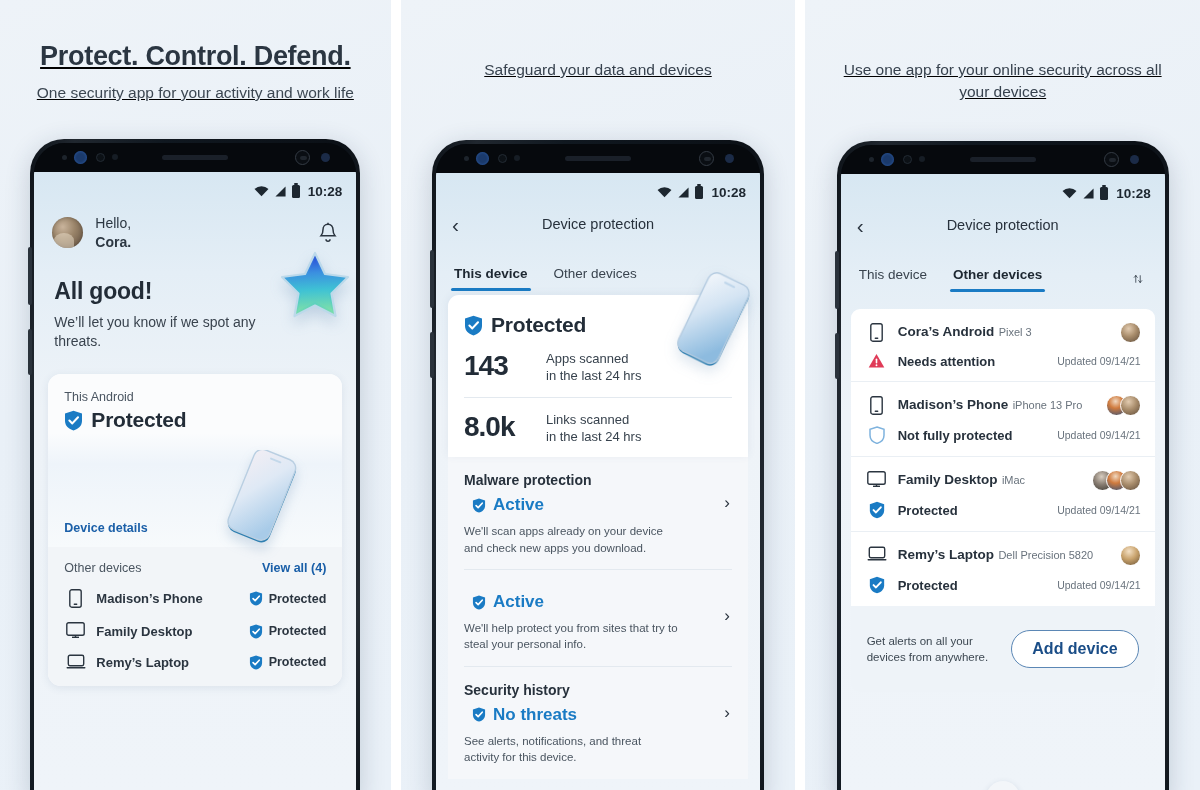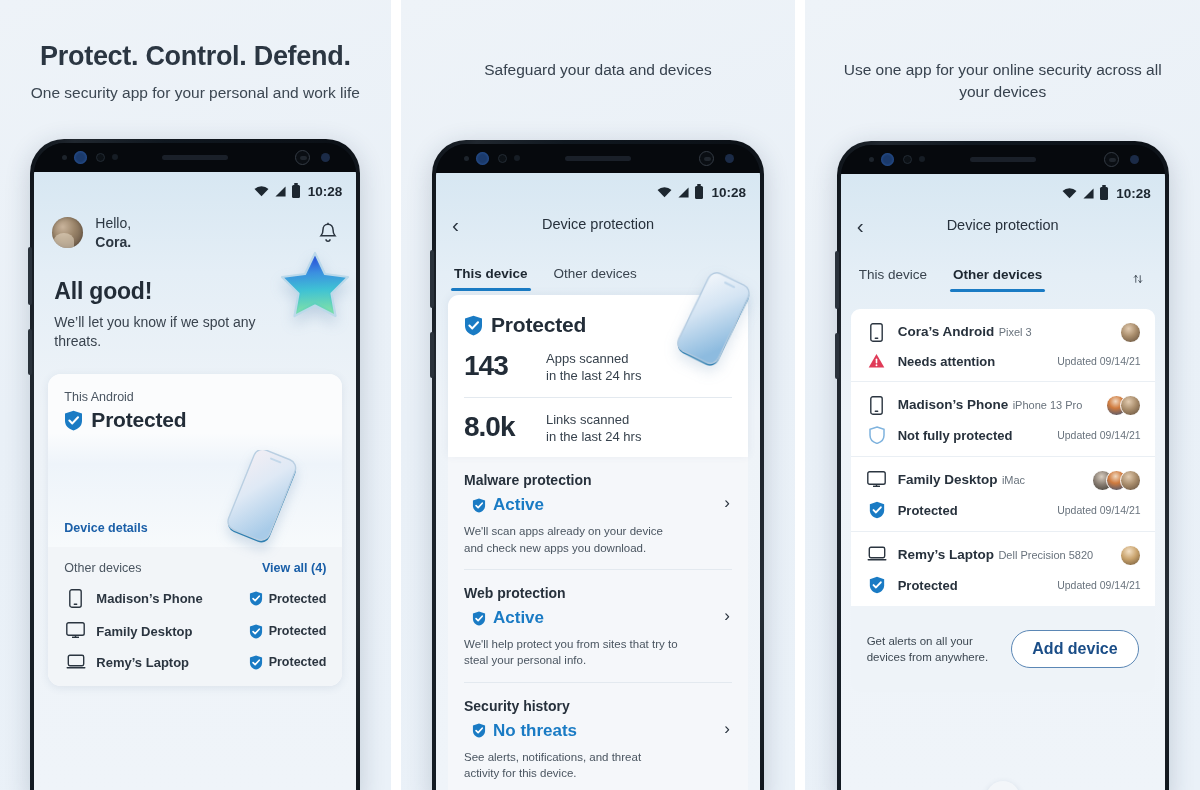--- a/index.html
+++ b/index.html
@@ -10,20 +10,21 @@
     overflow:hidden;
   }
   .stage { position:relative; width:1200px; height:790px; display:flex; background:#ffffff; }
 
   
   .panel {
     position:relative;
     height:790px;
     overflow:hidden;
     background:linear-gradient(160deg,#eef3f8 0%,#e9f0f7 45%,#eaf1f8 100%);
+    text-decoration:underline;
   }
   .panel.p1 { width:392px; }
   .panel.gap { width:10px; background:#ffffff; flex:0 0 10px; }
   .panel.p2 { width:396px; }
   .panel.p3 { width:396px; }
 
   
   .headline {
     text-align:center;
     color:#2b3642;
@@ -228,21 +229,21 @@
         width:34px;height:34px;border-radius:50%; background:#f3f6f9;
         box-shadow:0 2px 6px rgba(60,90,130,.18); display:flex;align-items:center;justify-content:center;}
 </style>
 </head>
 <body>
 
 <div class="stage">
 
   <div class="panel p1">
     <div class="headline">Protect. Control. Defend.</div>
-    <div class="sub">One security app for your personal and work life</div>
+    <div class="sub">One security app for your activity and work life</div>
 
     <div class="phone">
       <div class="btn-side bl1"></div>
       <div class="btn-side bl2"></div>
       <div class="bezel">
         <div class="notchbar">
           <span class="sensor s1"></span>
           <span class="sensor s2"></span>
           <span class="sensor s3"></span>
           <span class="sensor s4"></span>
@@ -475,21 +476,20 @@
                     <path d="M9.5 0.8 18 3.6v7.2c0 5-3.6 8.3-8.5 9.6C4.6 19.1 1 15.8 1 10.8V3.6Z" fill="#1a7bc4"></path>
                     <path d="M5.4 10.6 8.3 13.4 14 7.3" fill="none" stroke="#fff" stroke-width="2.3" stroke-linecap="round" stroke-linejoin="round"></path>
                   </svg>
                 <span>Active</span>
               </div>
               <div class="secdesc">We'll scan apps already on your device and check new apps you download.</div>
               <span class="chev">›</span>
             </div>
 
             <div class="secitem">
-              <h4>Web protection</h4>
               <div class="secstat">
                 <svg class="shield" viewBox="0 0 19 21">
                     <path d="M9.5 0.8 18 3.6v7.2c0 5-3.6 8.3-8.5 9.6C4.6 19.1 1 15.8 1 10.8V3.6Z" fill="#1a7bc4"></path>
                     <path d="M5.4 10.6 8.3 13.4 14 7.3" fill="none" stroke="#fff" stroke-width="2.3" stroke-linecap="round" stroke-linejoin="round"></path>
                   </svg>
                 <span>Active</span>
               </div>
               <div class="secdesc">We'll help protect you from sites that try to steal your personal info.</div>
               <span class="chev">›</span>
             </div>

